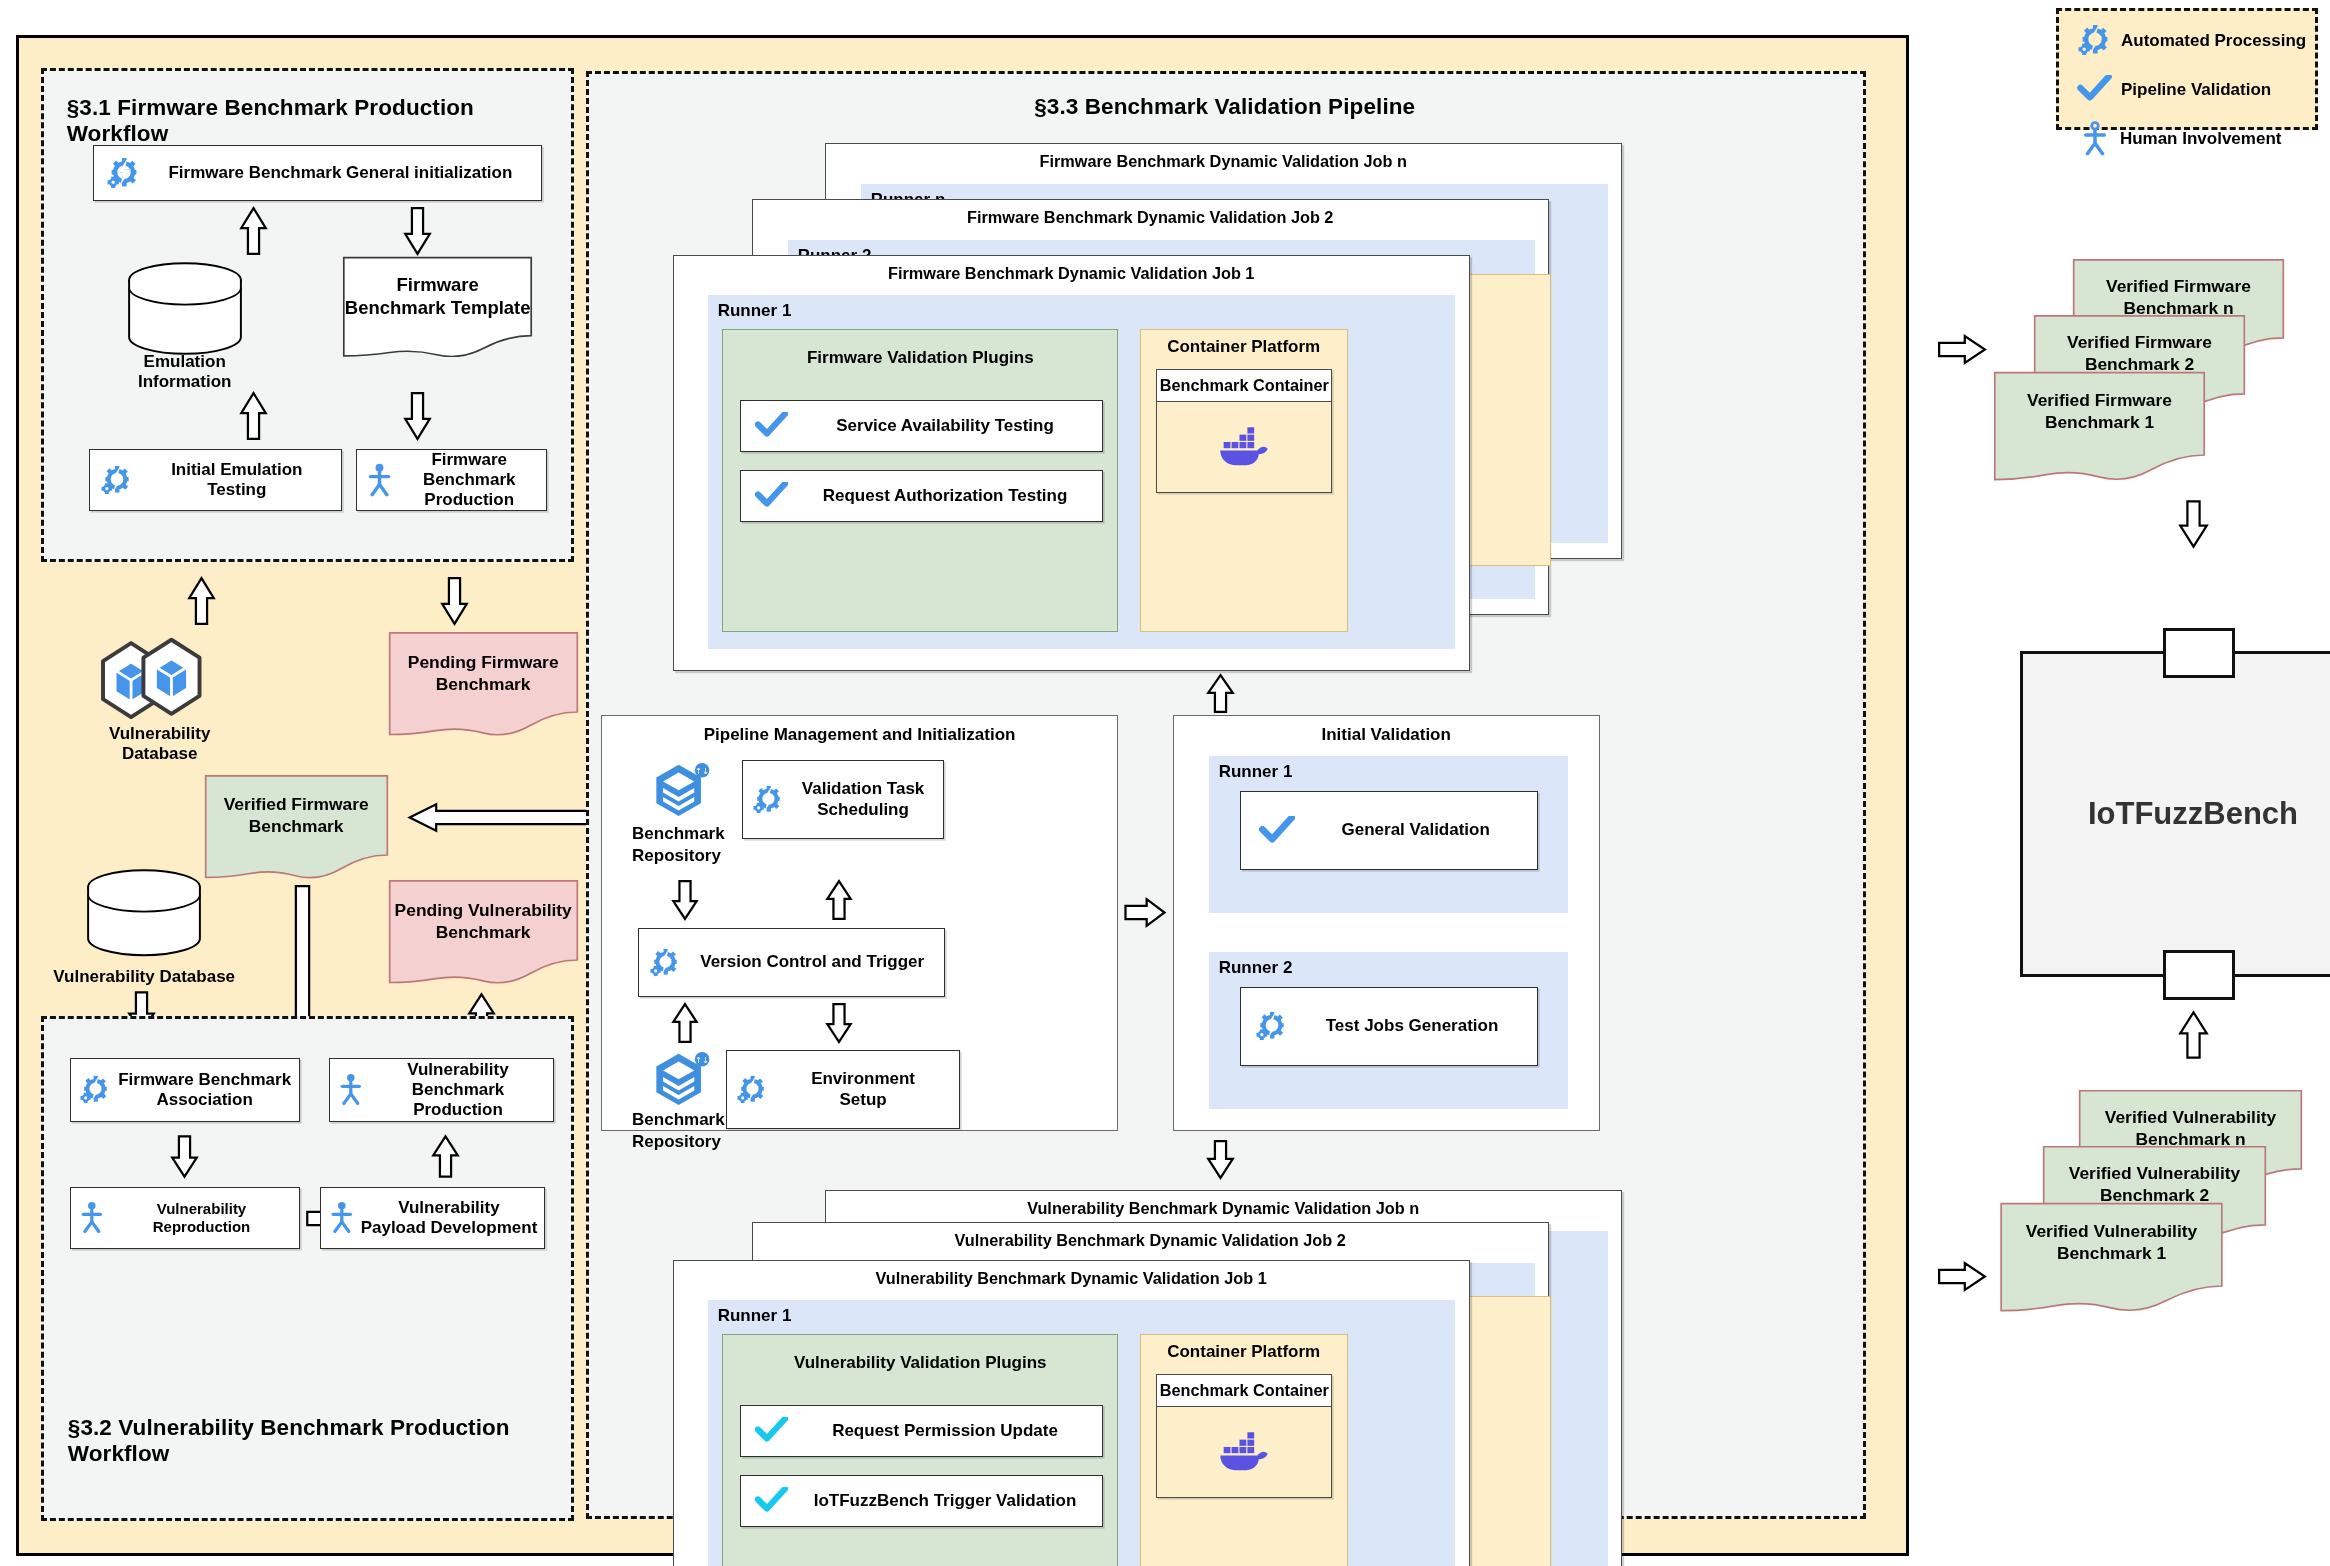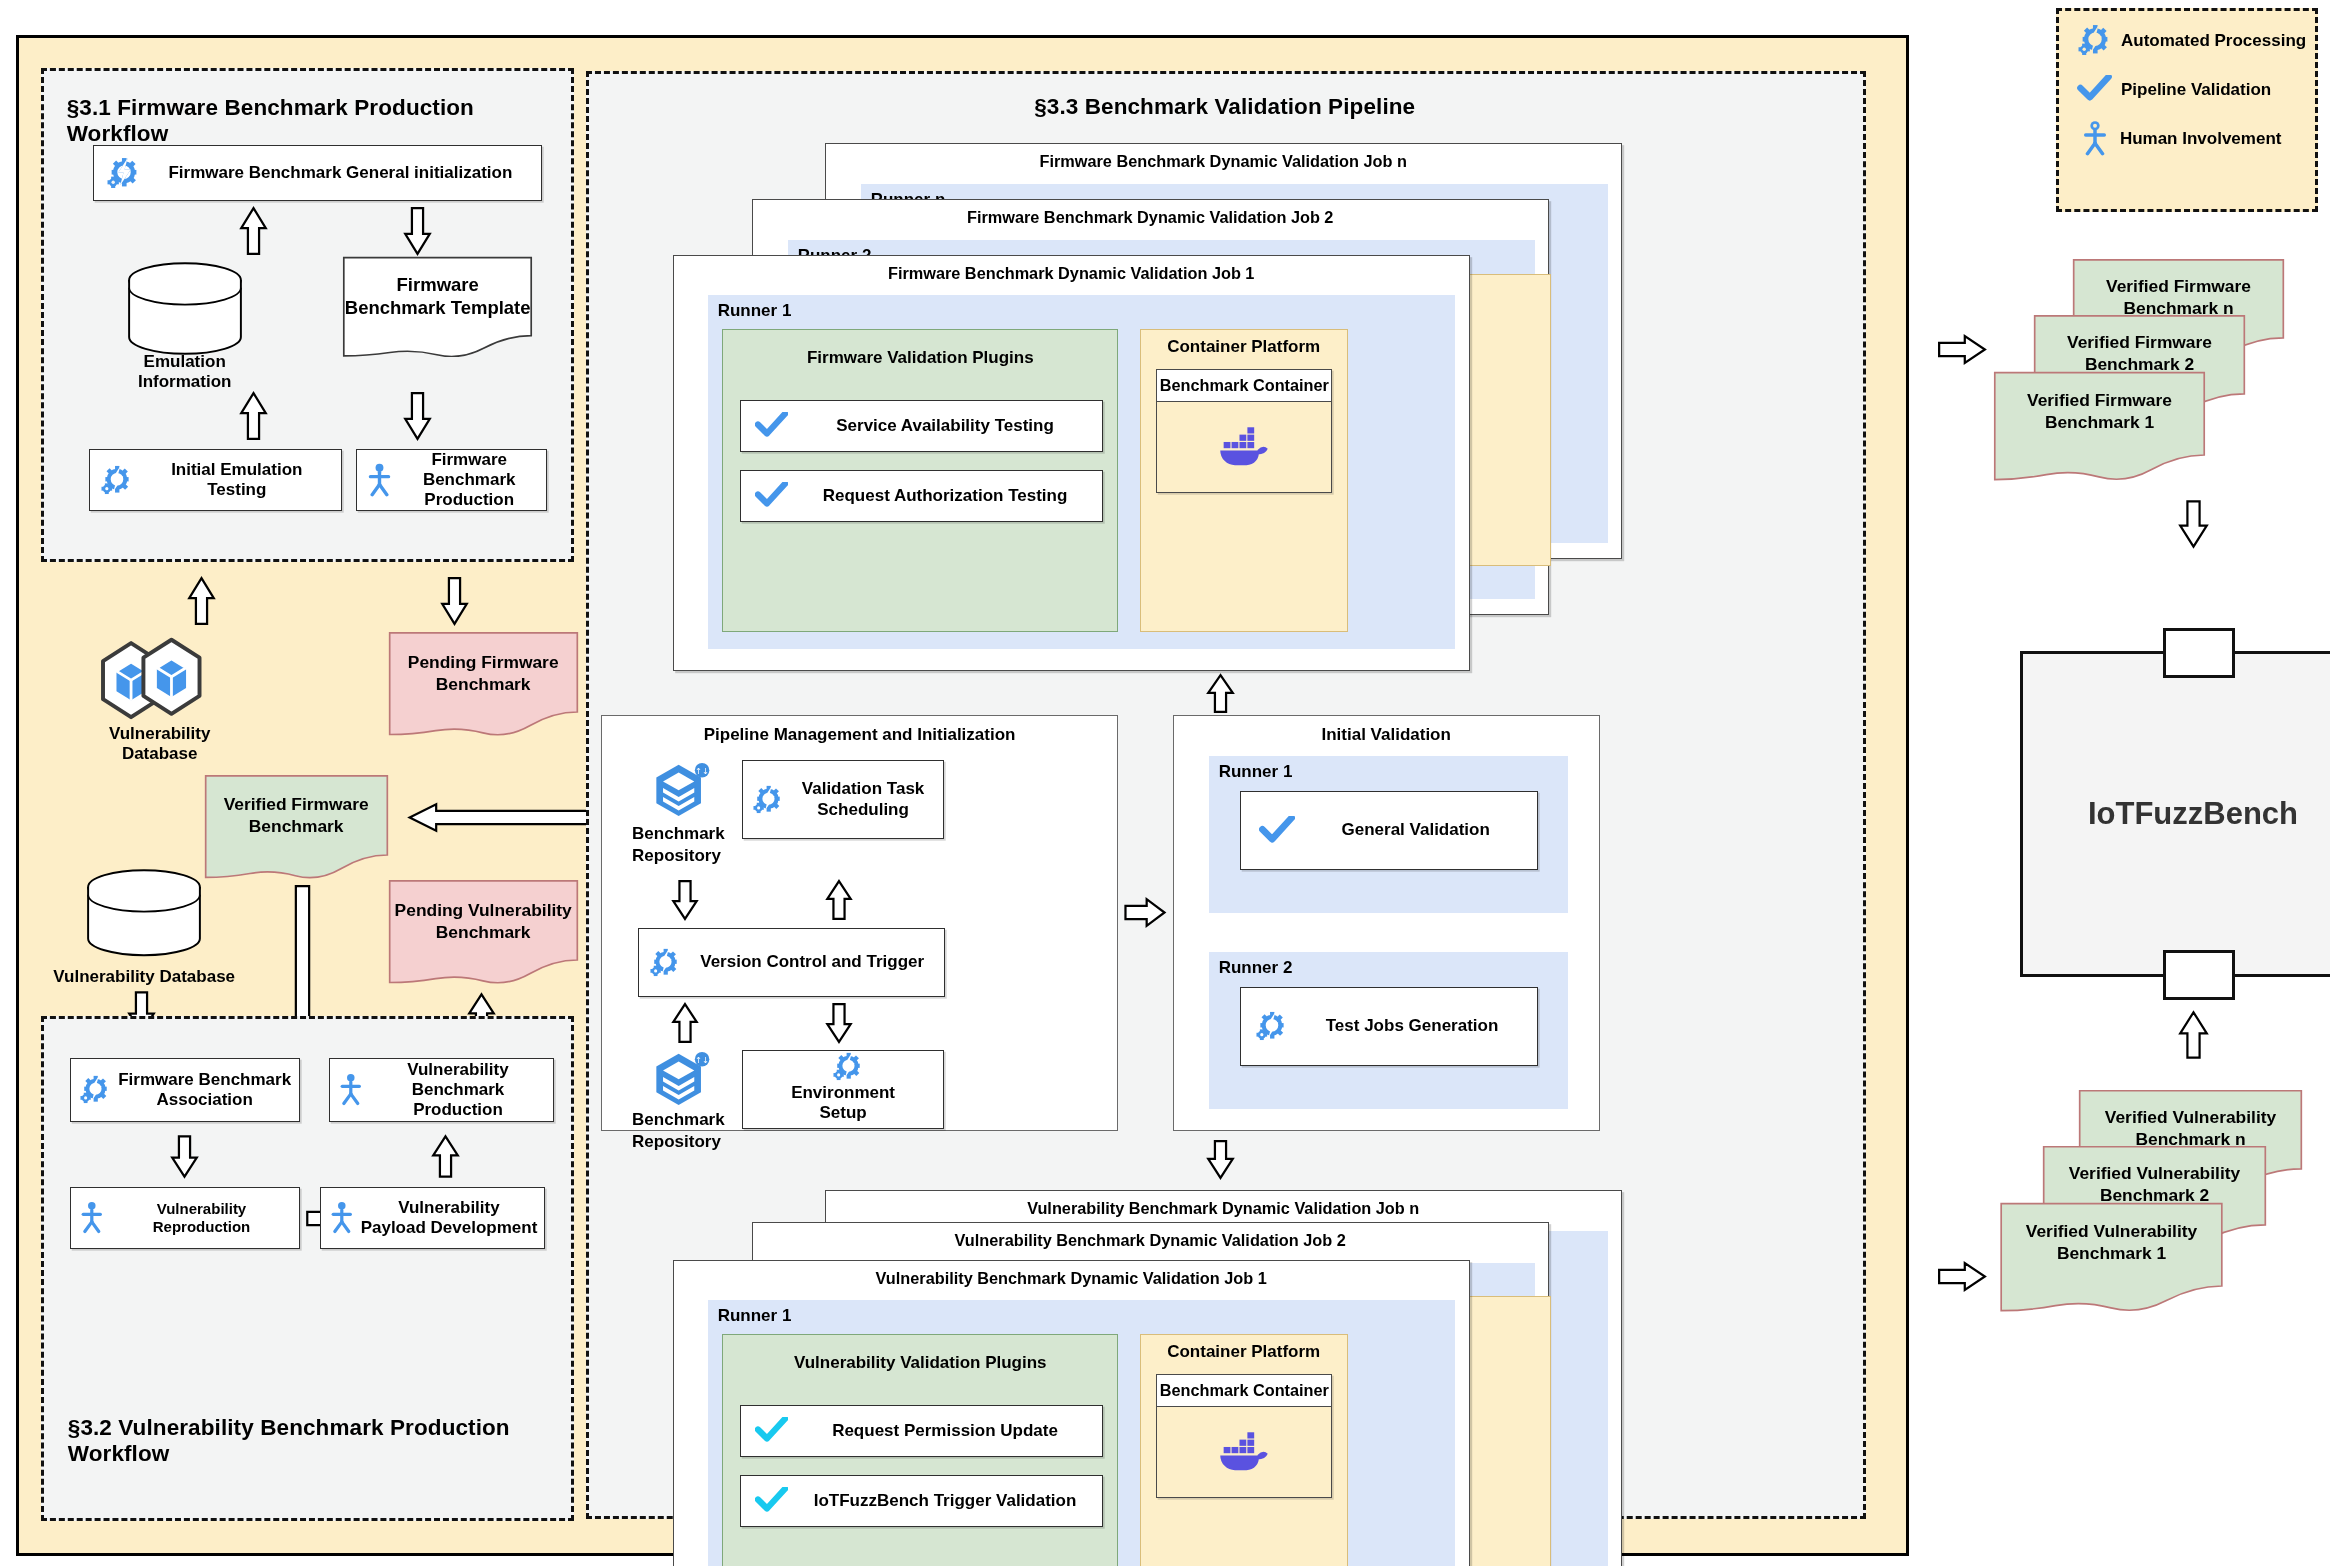--- a/index.html
+++ b/index.html
@@ -50,21 +50,21 @@
   .runnerlbl{font-size:17px;font-weight:bold;padding:5.6px 0 0 10px;}
   .plugins{background:#d6e6d2;border:1.1px solid #7fa87a;}
   .plugins .ph{font-size:17px;font-weight:bold;text-align:center;padding-top:18px;}
   .platform{background:#fdefc9;border:1.1px solid #d9bd7a;}
   .platform .ph{font-size:17px;font-weight:bold;text-align:center;padding-top:6.7px;}
 
   .subpanel{background:#fff;border:1.1px solid #6a6a6a;}
   .subtitle{font-size:17px;font-weight:bold;text-align:center;padding-top:9px;}
 
   
-  #legend{left:2056px;top:7.9px;width:262px;height:204px;
+  #legend{left:2056px;top:7.9px;width:262px;height:122px;
       background:#fdeec8;border:3.4px dashed #111;}
   .legrow{display:flex;align-items:center;height:49px;}
   .legtxt{font-size:17px;font-weight:bold;margin-left:10px;}
 
   
   #fuzzbench{left:2020px;top:651px;width:346px;height:326px;
      background:#f4f4f4;border:3.9px solid #111;}
   #fuzzbench .fbtxt{font-size:31px;font-weight:bold;color:#333;}
   .notch{position:absolute;background:#fff;border:3.9px solid #111;
          width:66px;height:44px;left:140px;}
@@ -543,21 +543,21 @@
           <path d="M46 4 L86 27 V73 L46 96 L6 73 V27 Z" fill="#3f8fe0"></path>
           <path d="M46 18 L74 34 L46 50 L18 34 Z" fill="#fff"></path>
           <path d="M18 46 L46 62 L74 46 L74 54 L46 70 L18 54 Z" fill="#fff"></path>
           <path d="M18 62 L46 78 L74 62 L74 70 L46 86 L18 70 Z" fill="#fff"></path>
           <circle cx="88" cy="14" r="13" fill="#3f8fe0"></circle>
           <text x="88" y="20" font-size="15" fill="#fff" text-anchor="middle" font-family="DejaVu Sans, sans-serif">↑↓</text>
         </svg>
       </div>
       <div class="abs" style="left:30px;top:393px;width:107px;height:51px;font-size:17px;font-weight:bold;line-height:1.3;">Benchmark<br>Repository</div>
 
-      <div class="abs box" style="left:140px;top:334px;width:202px;height:79px;flex-direction:column;">
+      <div class="abs box" style="left:124px;top:334px;width:234px;height:79px;">
         <span class="icon" style="margin-left:10px;">
           <svg width="30" height="30" viewBox="0 0 64 64">
               <g fill="#4596eb">
             <path d="M33 10 a21.5 21.5 0 1 0 .1 43 a21.5 21.5 0 0 0 -.1 -43z m0 8.5 a13 13 0 1 1 0 26 a13 13 0 0 1 0 -26z"></path>
             <rect x="29" y="4" width="9" height="9"></rect>
                 <rect x="29" y="50" width="9" height="9"></rect>
             <rect x="9" y="27" width="9" height="9"></rect>
                 <rect x="48" y="27" width="9" height="9"></rect>
             <rect x="13" y="11" width="9" height="9" transform="rotate(-45 17 15)"></rect>
             <rect x="45" y="43" width="9" height="9" transform="rotate(-45 49 47)"></rect>

